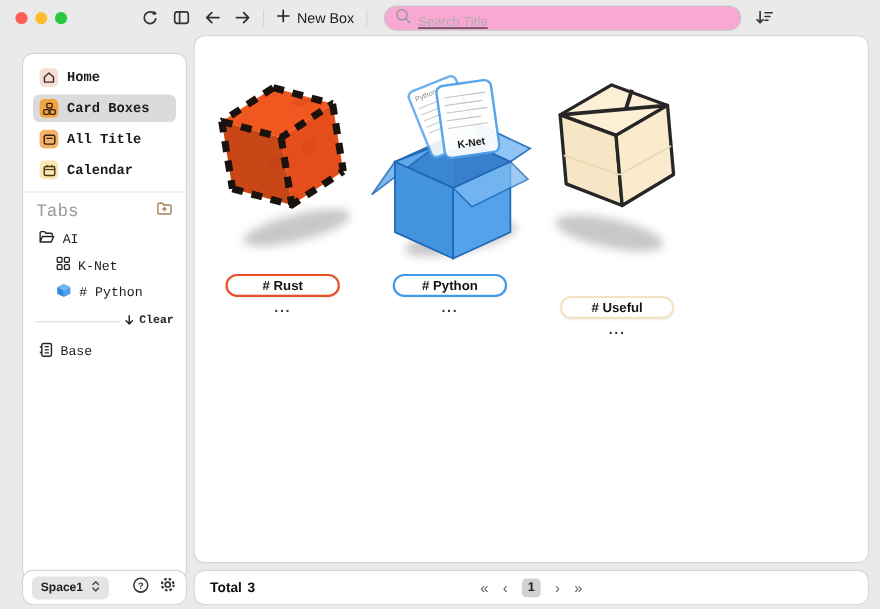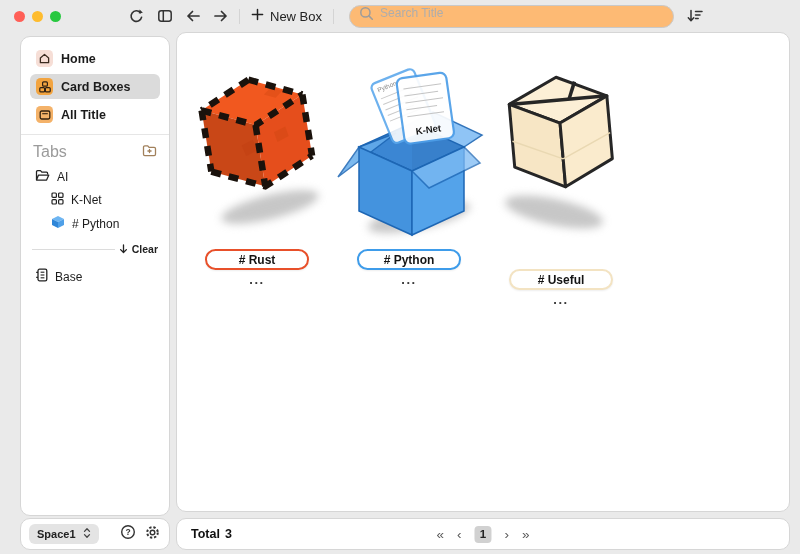--- a/index.html
+++ b/index.html
@@ -14,28 +14,28 @@
   .window { position:absolute; inset:0; }
 
   
   .topbar { position:absolute; top:0; left:0; right:0; height:32px; display:flex; align-items:center; padding-left:14px; }
   .lights { display:flex; gap:7px; align-items:center; }
   .light { width:11px; height:11px; border-radius:50%; }
   .tb-icons { display:flex; align-items:center; margin-left:64px; gap:5px; }
   .tb-btn { width:23px; height:22px; display:flex; align-items:center; justify-content:center; border-radius:5px; cursor:default; }
   .tb-div { width:1px; height:15px; background:#D4D4D4; margin:0 7px; }
   .newbox { display:flex; align-items:center; gap:6px; font-size:13px; color:#222; padding:2px 4px; }
-  .search { display:flex; align-items:flex-start; gap:6px; width:325px; height:23px; border:1px solid #C9C9C9; border-radius:12px; background:#fdba74; padding:0 9px; margin-left:8px; }
+  .search { display:flex; align-items:flex-end; gap:6px; width:325px; height:23px; border:1px solid #C9C9C9; border-radius:12px; background:#f9a8d4; padding:0 9px; margin-left:8px;text-decoration:underline; }
   .search input { border:none; outline:none; background:transparent; font-size:12px; color:#333; width:100%; font-family:"Liberation Sans",sans-serif; }
   .search input::placeholder { color:#ADADAD; }
   .sort { margin-left:9px; }
 
   
   .panel { position:absolute; background:#fff; border:1px solid #D6D6D6; border-radius:10px; }
-  .sidebar { left:20px; top:36px; width:150px; height:480px; padding:9px 9px; }
+  .sidebar { left:20px; top:48px; width:150px; height:480px; padding:9px 9px;font-family:Liberation Mono, monospace; }
   .sidebar-foot { left:20px; top:518px; width:150px; height:32px; display:flex; align-items:center; justify-content:space-between; padding:0 8px; }
   .main { left:176px; top:32px; width:614px; height:480px; overflow:hidden; }
   .main-foot { left:176px; top:518px; width:614px; height:32px; display:flex; align-items:center; padding:0 14px; }
 
   
   .nav-row { display:flex; align-items:center; gap:8px; padding:4px 6px; border-radius:6px; margin-bottom:3px; font-size:12.5px; font-weight:600; color:#1b1b1b; cursor:default; }
   .nav-row.selected { background:#DBDBDB; }
   .badge { width:17px; height:17px; border-radius:4.5px; display:flex; align-items:center; justify-content:center; flex:none; }
   .sb-div { height:1px; background:#E6E6E6; margin:7px -9px; }
   .tabs-head { display:flex; align-items:center; justify-content:space-between; padding:1px 3px 5px 3px; }
@@ -155,20 +155,31 @@
     <div class="nav-row">
       <span class="badge" style="background: rgb(244, 178, 105);">
         <svg width="12" height="12" viewBox="0 0 12 12">
             <rect x="1.2" y="2" width="9.6" height="8" rx="1.4" fill="none" stroke="#34220F" stroke-width="1.3"></rect>
             <line x1="3.2" y1="4.7" x2="8.8" y2="4.7" stroke="#34220F" stroke-width="1.1"></line>
           </svg>
       </span>
       <span>All Title</span>
     </div>
 
+    <div class="nav-row">
+      <span class="badge" style="background: rgb(250, 229, 180);">
+        <svg width="12" height="12" viewBox="0 0 12 12">
+            <rect x="1.2" y="2.3" width="9.6" height="8.3" rx="1.4" fill="none" stroke="#4A3514" stroke-width="1.3"></rect>
+            <line x1="1.2" y1="5.1" x2="10.8" y2="5.1" stroke="#4A3514" stroke-width="1.1"></line>
+            <line x1="3.8" y1="1" x2="3.8" y2="3" stroke="#4A3514" stroke-width="1.1"></line>
+            <line x1="8.2" y1="1" x2="8.2" y2="3" stroke="#4A3514" stroke-width="1.1"></line>
+          </svg>
+      </span>
+      <span>Calendar</span>
+    </div>
 
     <div class="sb-div"></div>
 
     <div class="tabs-head">
       <span class="tabs-title">Tabs</span>
       <span>
         <svg width="15" height="13" viewBox="0 0 15 13">
             <path d="M1.5 3.1a1.3 1.3 0 0 1 1.3-1.3h2.9l1.4 1.6h5.1a1.3 1.3 0 0 1 1.3 1.3v5.6a1.3 1.3 0 0 1-1.3 1.3H2.8a1.3 1.3 0 0 1-1.3-1.3Z" fill="none" stroke="#A1805B" stroke-width="1.3"></path>
             <path d="M7.5 5.4v3.2M5.9 7h3.2" stroke="#A1805B" stroke-width="1.3" stroke-linecap="round"></path>
           </svg>

